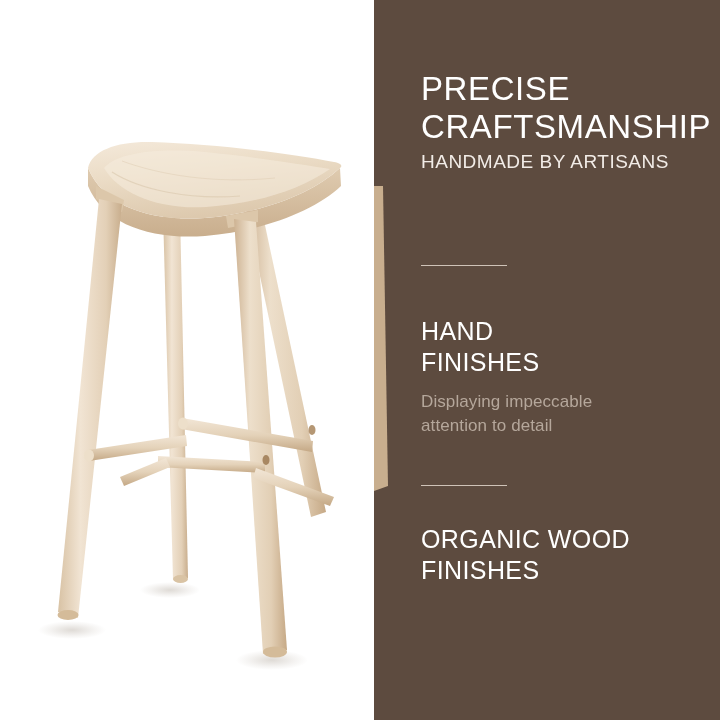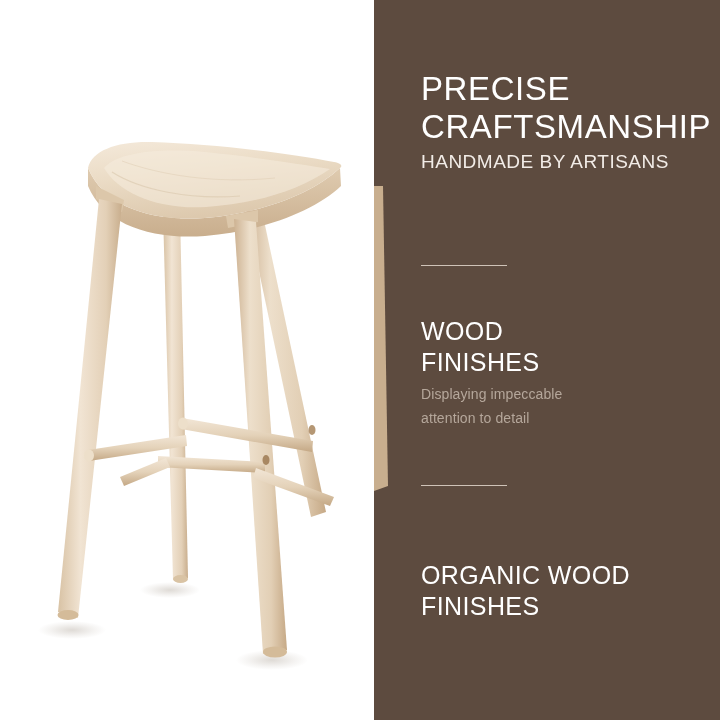--- a/index.html
+++ b/index.html
@@ -52,34 +52,34 @@
   .divider{
     position:absolute; left:0;
     width:86px; height:1px;
     background:#cfc3b8;
   }
   .divider.d1{ top:265px; }
   .divider.d2{ top:485px; }
 
   .feature{ position:absolute; left:0; width:299px; }
   .feature.f1{ top:316px; }
-  .feature.f2{ top:560px; }
+  .feature.f2{ top:524px; }
 
   .feature-title{
     color:#ffffff;
     font-size:25px;
     line-height:31px;
     font-weight:300;
     letter-spacing:0.4px;
     white-space:pre-line;
   }
   .feature-body{
-    margin-top:4px;
+    margin-top:12px;
     color:#b5a79b;
-    font-size:14px;
+    font-size:17px;
     line-height:24px;
     font-weight:300;
     letter-spacing:0.1px;
     white-space:pre-line;
   }
 </style>
 </head>
 <body>
 
 <div id="stage">
@@ -178,21 +178,21 @@
     <div class="panel-inner">
 
       <div class="headline">PRECISE
 CRAFTSMANSHIP</div>
 
       <div class="subhead">HANDMADE BY ARTISANS</div>
 
       <div class="divider d1"></div>
 
       <div class="feature f1">
-        <div class="feature-title">WOOD
+        <div class="feature-title">HAND
 FINISHES</div>
         <div class="feature-body">Displaying impeccable
 attention to detail</div>
       </div>
 
       <div class="divider d2"></div>
 
       <div class="feature f2">
         <div class="feature-title">ORGANIC WOOD
 FINISHES</div>

